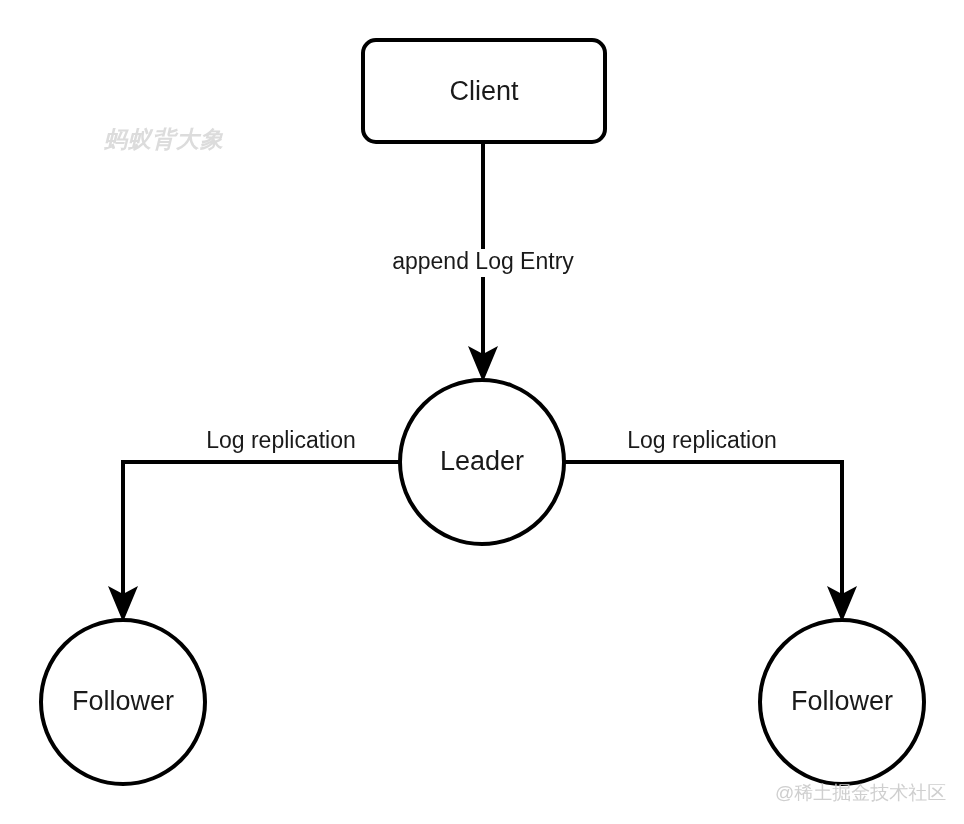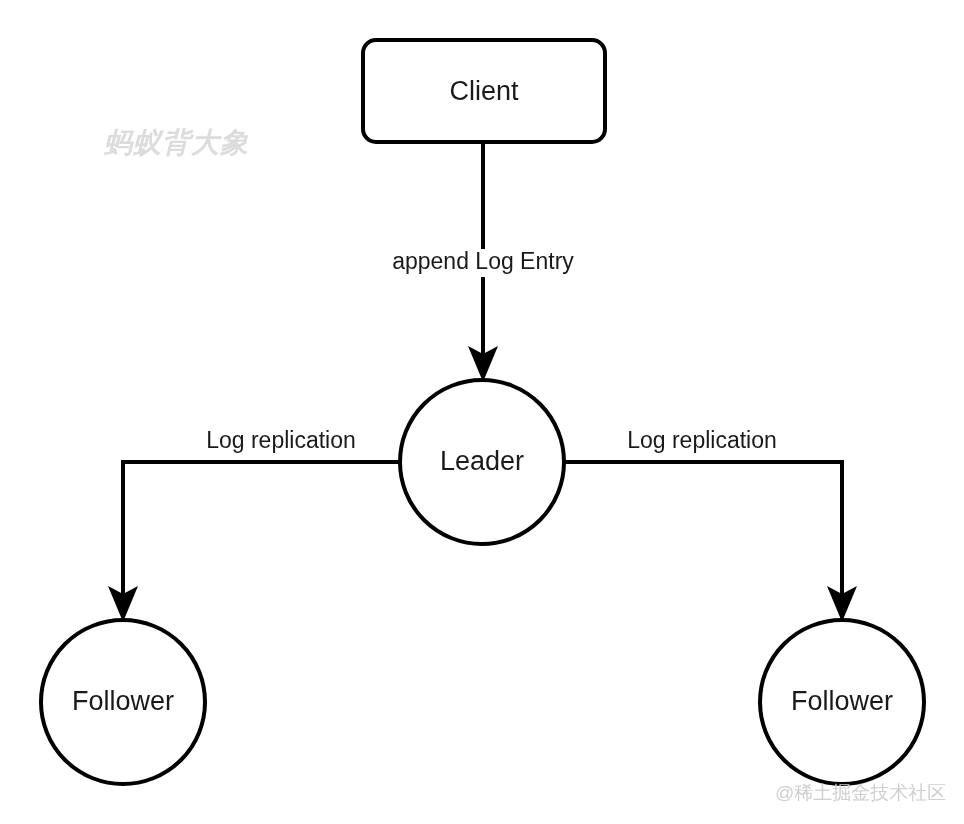--- a/index.html
+++ b/index.html
@@ -55,21 +55,21 @@
   }
   .label-bg {
     fill: #ffffff;
     stroke: none;
   }
   .watermark-tl {
     position: absolute;
     left: 104px;
     top: 124px;
     font-family: "Liberation Sans", sans-serif;
-    font-size: 28px;
+    font-size: 23px;
     font-weight: bold;
     font-style: italic;
     color: #dcdcdc;
     letter-spacing: 1px;
     white-space: nowrap;
     user-select: none;
   }
   .watermark-br {
     position: absolute;
     left: 775px;

